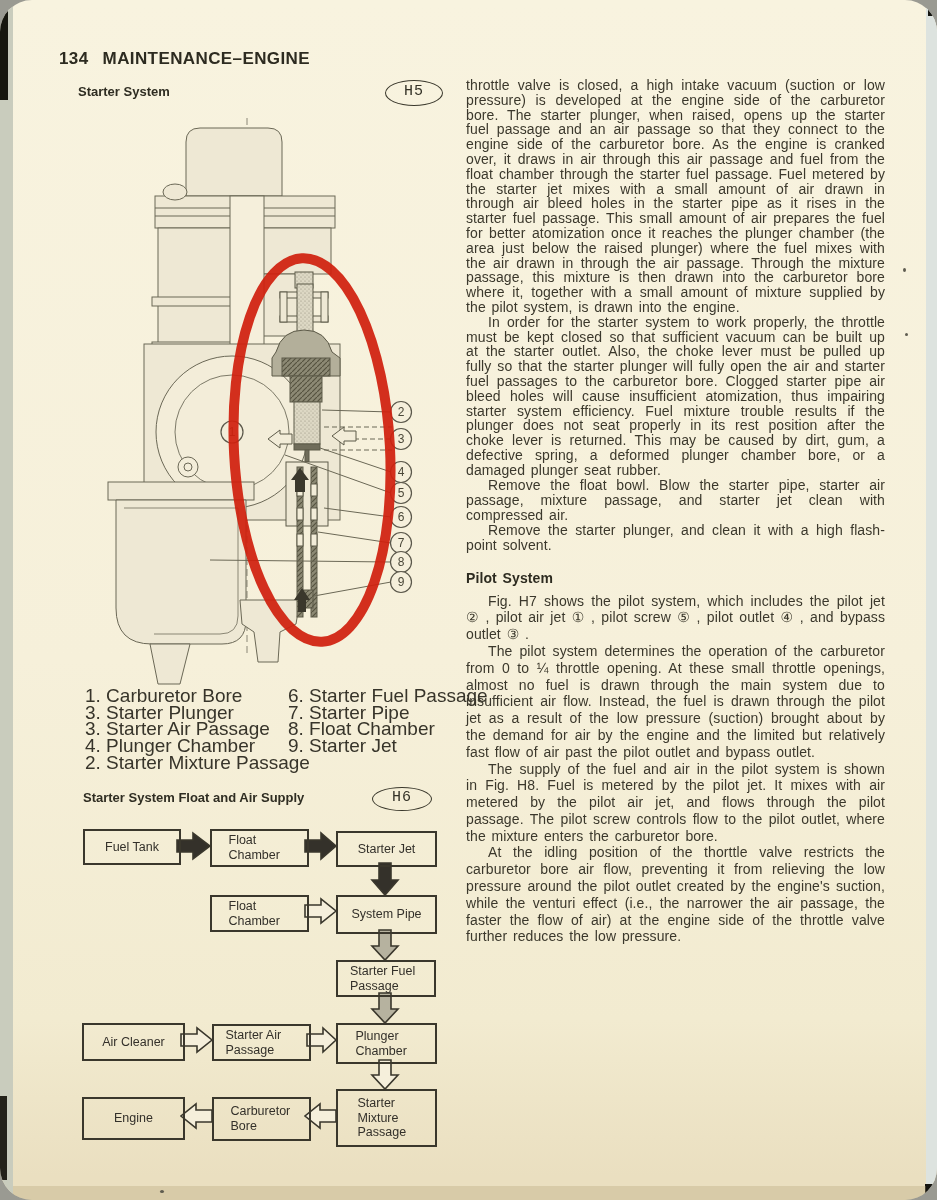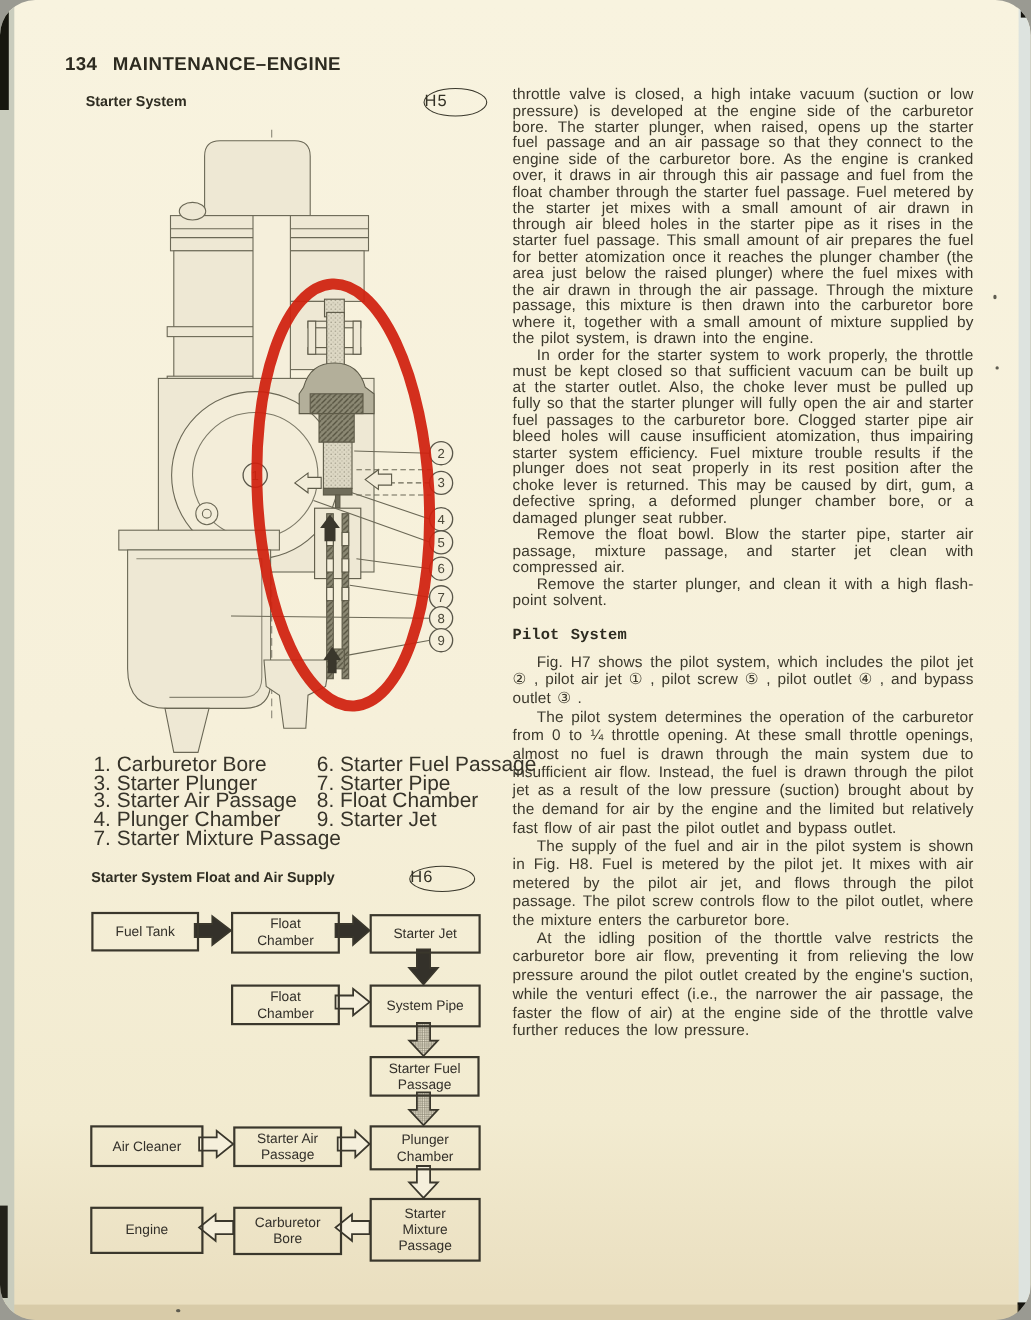--- a/index.html
+++ b/index.html
@@ -16,43 +16,43 @@
   .edge-right{left:926px;top:0;width:11px;height:1200px;background:#dde3df;}
   .corner-tr{left:928px;top:0;width:9px;height:16px;background:#15140f;}
   .corner-br{left:925px;top:1184px;width:12px;height:16px;background:#15140f;}
   .bottom-band{left:13px;top:1186px;width:913px;height:14px;background:rgba(176,158,112,0.30);}
   .speck{background:#5e5c50;border-radius:50%;}
   
   .hdr{left:59px;top:49px;font-size:17px;font-weight:bold;color:#2d2b20;letter-spacing:.4px;white-space:nowrap;}
   .hdr .num{margin-right:14px;}
   .sec-title{font-size:13px;font-weight:bold;color:#2f2d22;white-space:nowrap;}
   .figtag{
-    border:1.6px solid #3a382c;border-radius:50%;
-    font-size:15px;color:#333126;letter-spacing:1px;line-height:22px;background:transparent;
+    border:1.6px solid #3a382c;border-radius:50%;text-align:center;
+    font-size:15px;color:#333126;letter-spacing:1px;line-height:22px;background:transparent;font-family:Liberation Mono, monospace;
   }
   
   .plist{font-size:19px;line-height:16.7px;color:#37342a;white-space:nowrap;}
   
   .fbox{
     border:2px solid #3a372c;display:flex;align-items:center;justify-content:center;
-    font-size:12.5px;line-height:1.18;text-align:center;color:#33302a;background:transparent;
+    font-size:12.5px;line-height:1.18;text-align:left;color:#33302a;background:transparent;
   }
   .fbox span{display:inline-block;}
   .w55 span{max-width:58px;}
   .w60 span{max-width:62px;}
   .w70 span{max-width:72px;}
   
   .rc{left:466px;top:78px;width:419px;font-size:14px;letter-spacing:.1px;word-spacing:1.8px;color:#3b382c;}
   .rc p{margin:0;text-align:justify;}
   .tight{line-height:14.8px;}
   .mid{line-height:15.2px;}
   .loose{line-height:16.8px;}
   .ind{text-indent:22px;}
   .h-clean{font-style:italic;font-size:15px;font-weight:normal;color:#33302a;margin:15px 0 6px;letter-spacing:.2px;}
-  .h-pilot{font-weight:bold;font-size:14px;color:#2d2b20;margin:16px 0 7px;font-family:Liberation Mono, monospace;}
+  .h-pilot{font-weight:bold;font-size:14px;color:#2d2b20;margin:16px 0 7px;}
   svg{display:block;}
 </style>
 </head>
 <body>
 
 <div class="page">
 
   <div class="abs edge-left"></div>
   <div class="abs edge-left-blk-top"></div>
   <div class="abs edge-left-blk-bot"></div>
@@ -185,21 +185,21 @@
     </g>
 
     <ellipse cx="220" cy="338" rx="78" ry="192" fill="none" stroke="#d0200e" stroke-width="10" transform="rotate(-3 220 338)" opacity="0.93"></ellipse>
   </svg>
 
   <div class="abs plist" style="left:85px;top:688px;">
     <div>1. Carburetor Bore</div>
     <div>3. Starter Plunger</div>
     <div>3. Starter Air Passage</div>
     <div>4. Plunger Chamber</div>
-    <div>7. Starter Mixture Passage</div>
+    <div>2. Starter Mixture Passage</div>
   </div>
   <div class="abs plist" style="left:288px;top:688px;">
     <div>6. Starter Fuel Passage</div>
     <div>7. Starter Pipe</div>
     <div>8. Float Chamber</div>
     <div>9. Starter Jet</div>
   </div>
 
   <div class="abs sec-title" style="left:83px;top:790px;">Starter System Float and Air Supply</div>
   <div class="abs figtag" style="left:372px;top:787px;width:58px;height:22px;line-height:20px;">H6</div>

